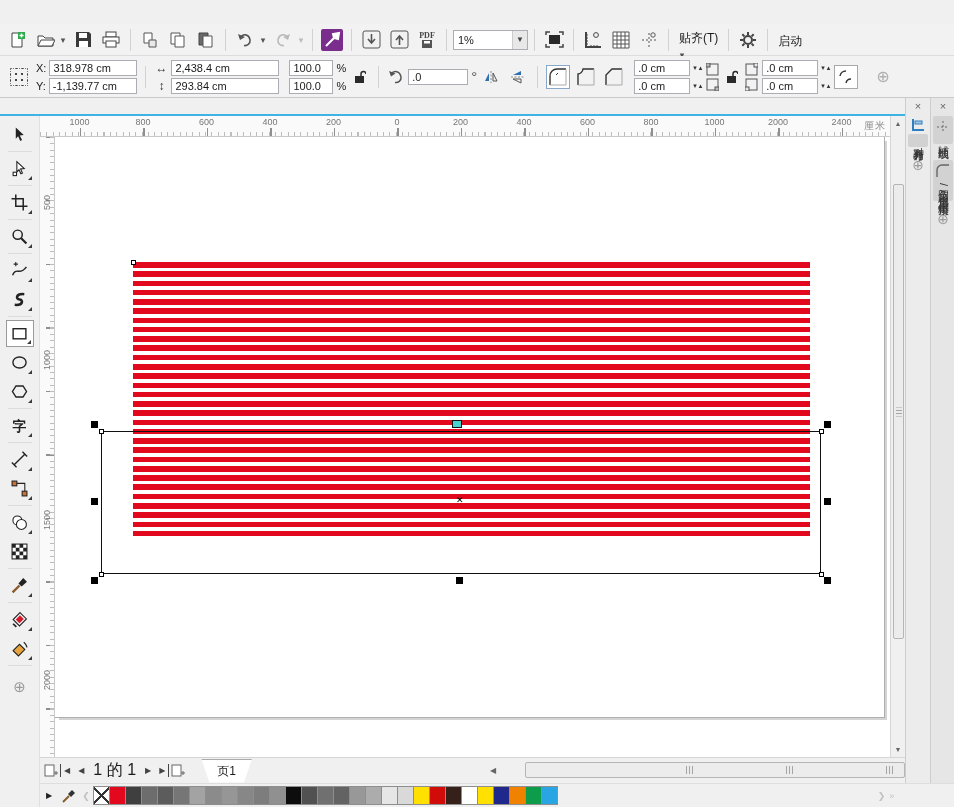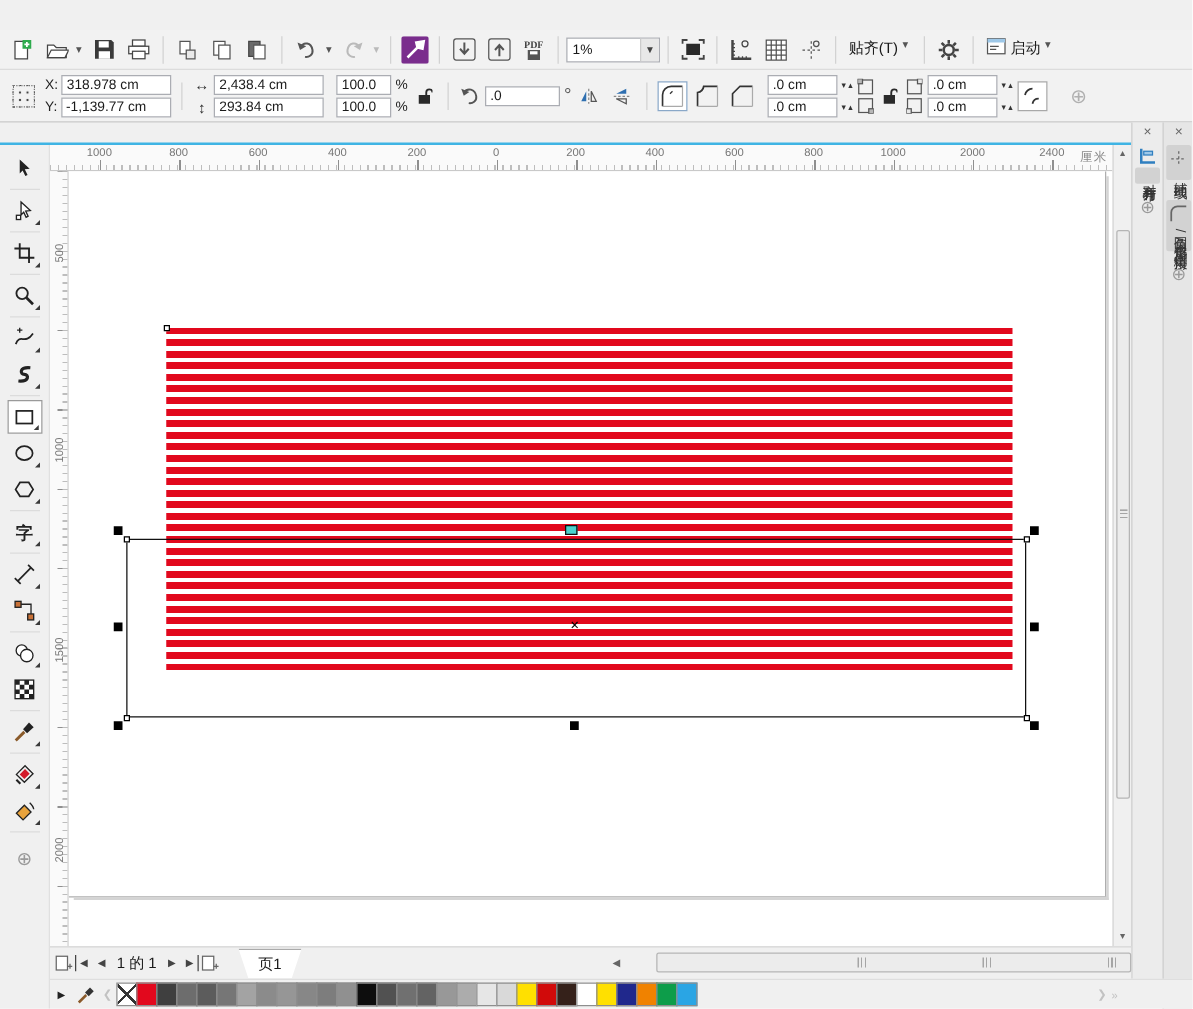--- a/index.html
+++ b/index.html
@@ -14,28 +14,28 @@
   #toolbar{top:24px;height:32px;border-bottom:1px solid #dcdcdc;padding-left:4px;gap:2px;}
   #propbar{top:56px;height:42px;border-bottom:1px solid #c9c9c9;padding-left:6px;gap:4px;}
   .ibtn{width:26px;height:26px;display:flex;align-items:center;justify-content:center;border-radius:2px;font-family:Liberation Serif, serif;}
   .sep-v{width:1px;height:22px;background:#d2d2d2;margin:0 4px;flex:none;}
   .dd{font-size:9px;color:#555;margin-left:-2px;width:10px;text-align:center;}
   .disabled{opacity:.35;}
   .combo{display:flex;align-items:center;border:1px solid #abadb3;background:#fff;height:20px;}
   .combo .val{width:58px;padding:2px 4px;font-size:11px;}
   .combo .cbtn{width:15px;height:100%;background:#e8e8e8;border-left:1px solid #ccc;font-size:8px;
                display:flex;align-items:center;justify-content:center;color:#444;}
-  .tbtn{display:flex;align-items:flex-start;gap:3px;padding:2px 4px;height:24px;border-radius:2px;}
+  .tbtn{display:flex;align-items:flex-start;gap:3px;padding:2px 4px;height:24px;border-radius:2px;flex-direction:column;}
   
   .stack2{display:flex;flex-direction:column;gap:2px;}
   .row{display:flex;align-items:center;gap:3px;}
   .lab{font-size:11px;color:#222;}
   .field{background:#fff;border:1px solid #abadb3;height:16px;font-size:11px;padding:1px 3px;
          display:flex;align-items:center;}
-  .w88{width:88px;} .w92{width:88px;} .w44{width:44px;} .w56{width:56px;} .w60{width:60px;}
+  .w88{width:88px;} .w92{width:108px;} .w44{width:44px;} .w56{width:56px;} .w60{width:60px;}
   .spin{display:flex;font-size:7px;color:#333;gap:1px;align-items:center;}
   .pm-icn{font-size:12px;color:#333;width:14px;text-align:center;}
   .cornerbtn{width:24px;height:24px;display:flex;align-items:center;justify-content:center;border:1px solid transparent;}
   .cornerbtn.sel{background:#fff;border:1px solid #8aa8c8;}
   
   #tabbar{top:98px;height:16px;background:#e7e7e7;border-bottom:0;align-items:stretch;}
   #tabbar .home{width:18px;display:flex;align-items:center;justify-content:center;background:#e7e7e7;}
   .doctab{display:flex;align-items:center;padding:0 14px;font-size:11px;border-right:1px solid #d2d2d2;}
   .doctab.active{background:#cfe4f6;}
   .newtab{width:20px;display:flex;align-items:center;justify-content:center;color:#8a8a8a;}
@@ -84,21 +84,21 @@
   .dtab{margin:2px 2px;background:#d2d2d2;border-radius:2px;display:flex;flex-direction:column;align-items:center;
         padding:4px 0;gap:3px;}
   .vtext{writing-mode:vertical-rl;font-size:11px;color:#333;letter-spacing:1px;}
   .dplus{color:#9a9a9a;font-size:14px;text-align:center;margin-top:10px;}
   .dicon{width:14px;height:14px;}
   
   #pagebar{position:absolute;left:40px;top:757px;width:865px;height:26px;background:#f0f0f0;
            border-top:1px solid #d5d5d5;display:flex;align-items:center;padding-left:4px;gap:2px;font-size:11px;}
   .navbtn{color:#444;font-size:8px;padding:2px 3px;}
   .nav-end-l{border-left:1px solid #444;} .nav-end-r{border-right:1px solid #444;}
-  .pagecount{margin:0 4px;font-size:12px;text-align:right;}
+  .pagecount{margin:0 4px;font-size:16px;text-align:right;}
   .page-tab{position:relative;margin-left:14px;height:24px;display:flex;align-items:center;padding:0 16px;
             background:#fff;clip-path:polygon(0 0,100% 0,calc(100% - 8px) 100%,8px 100%);
             border-top:1px solid #aaa;font-size:12px;}
   #hscroll{position:absolute;left:447px;top:2px;right:0;height:20px;display:flex;align-items:center;}
   #hscroll .arr{width:12px;font-size:8px;color:#666;text-align:center;}
   #hthumb{position:relative;margin-left:26px;width:380px;height:16px;background:#ececec;border:1px solid #b5b5b5;border-radius:2px;}
   #hthumb .grip{position:absolute;top:3px;width:9px;height:8px;
         background:repeating-linear-gradient(to right,#a5a5a5 0 1px,transparent 1px 3px);}
   
   #paletterow{position:absolute;left:0;top:783px;width:954px;height:24px;background:#f0f0f0;

